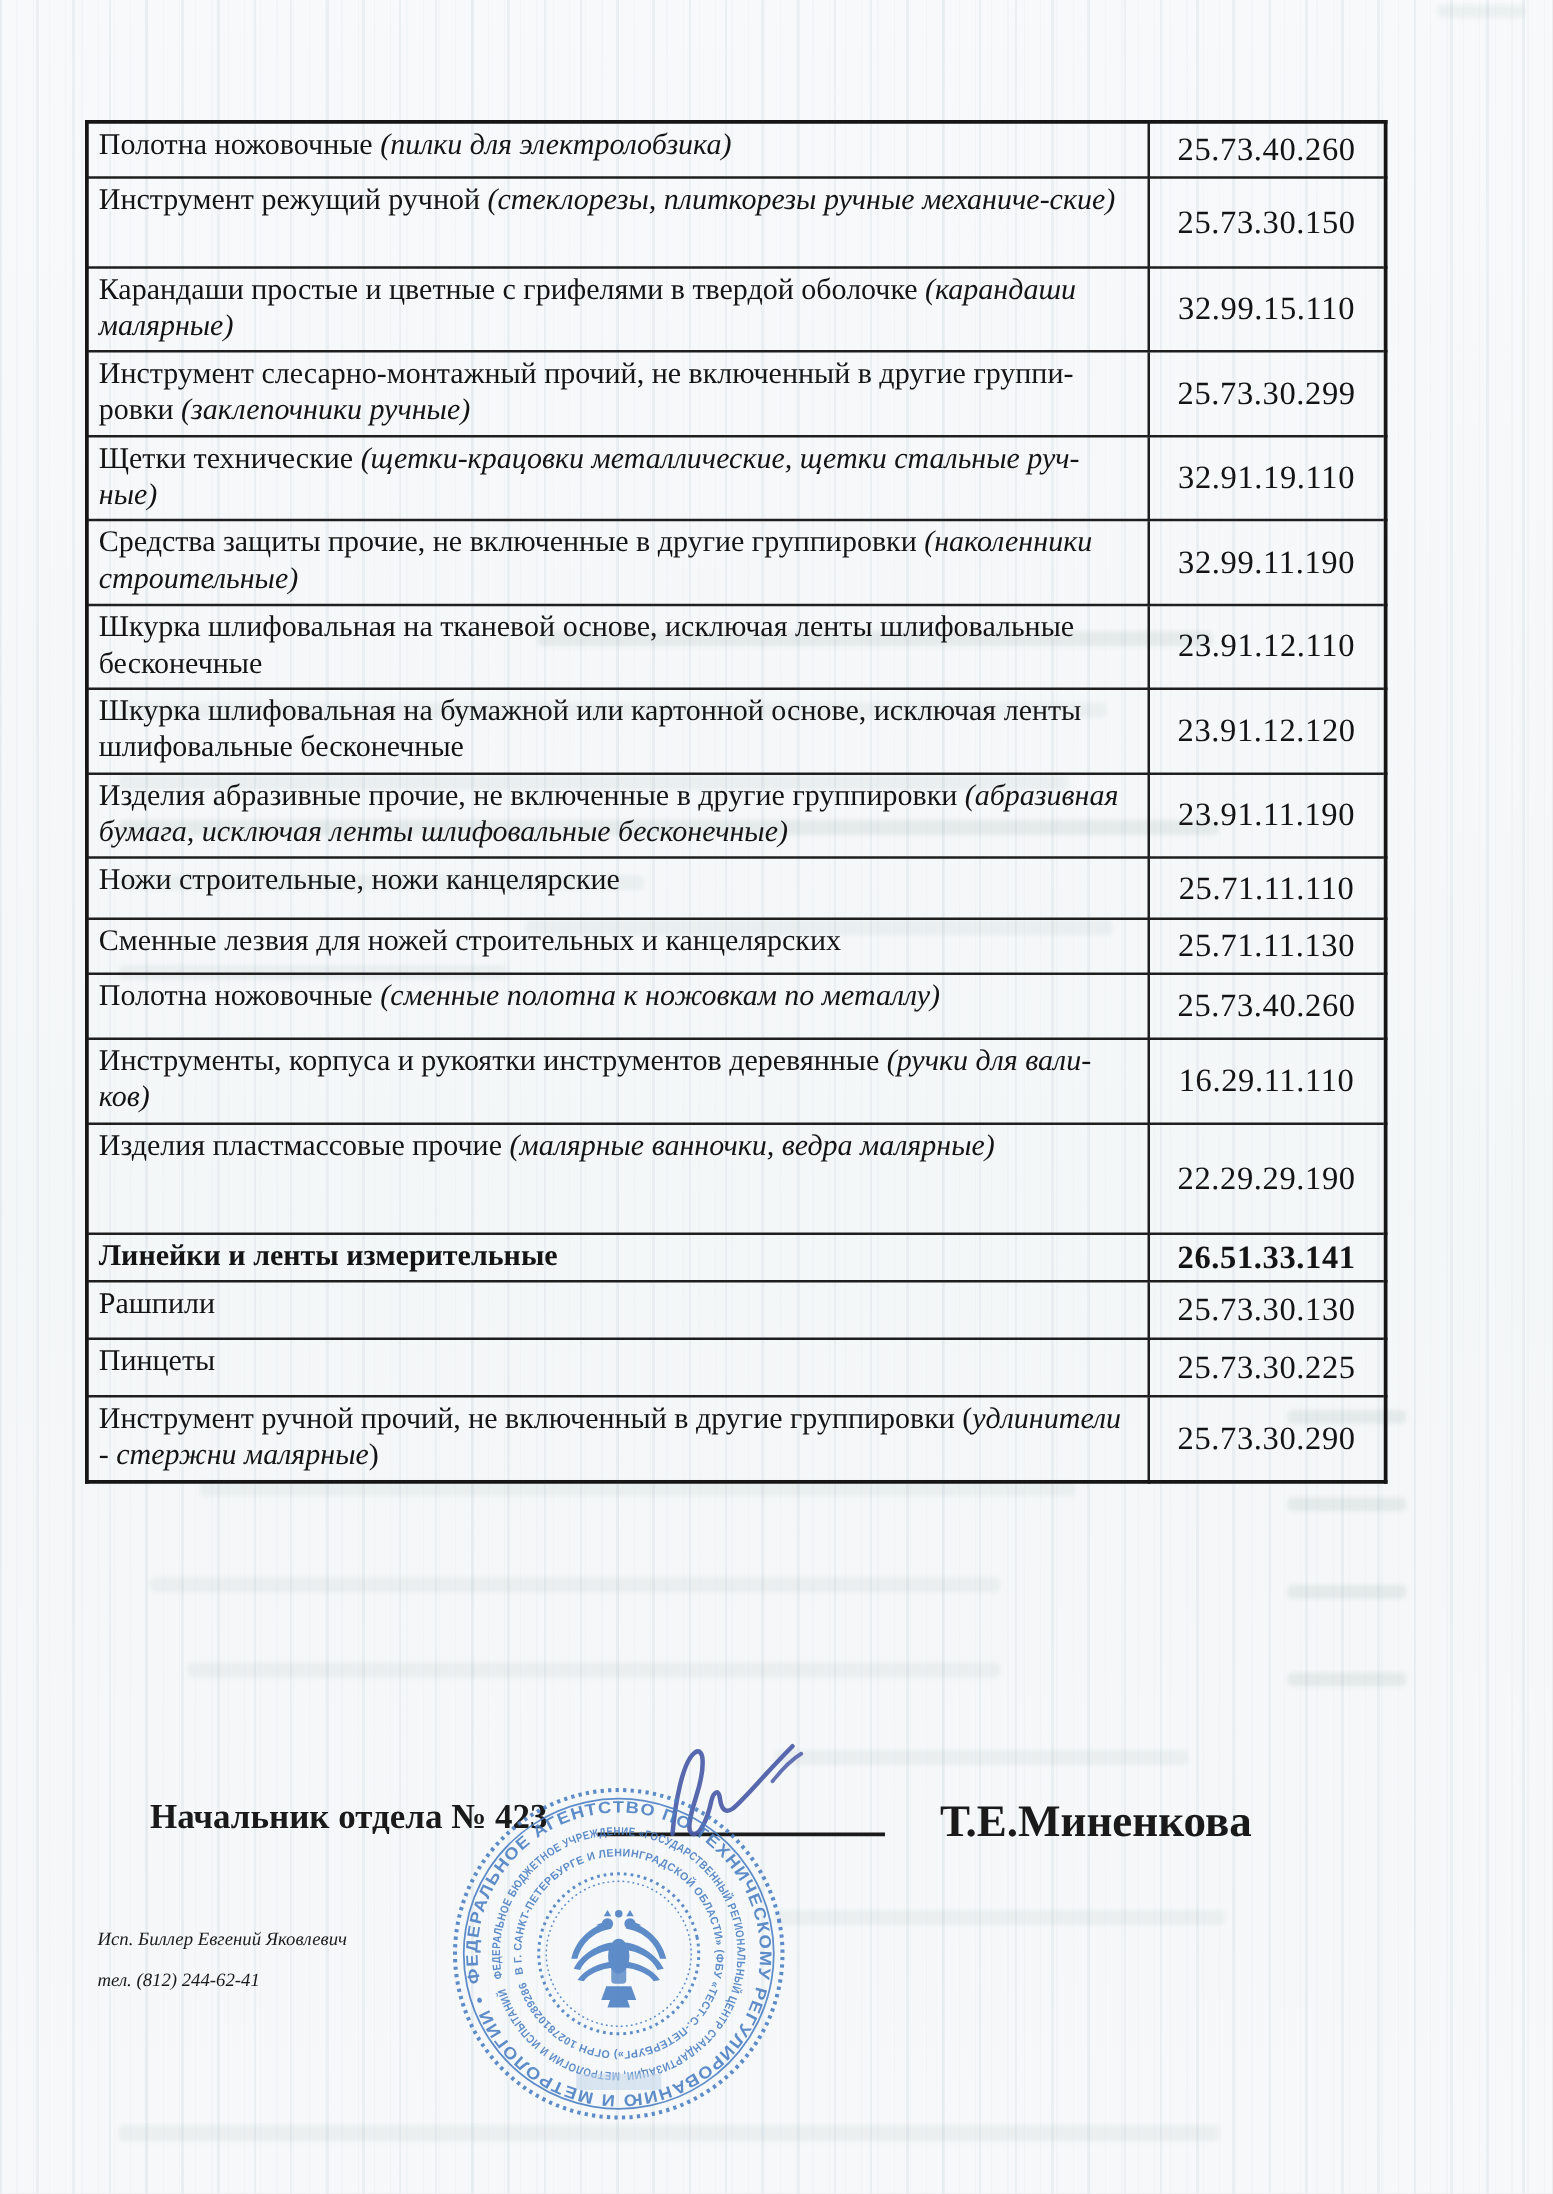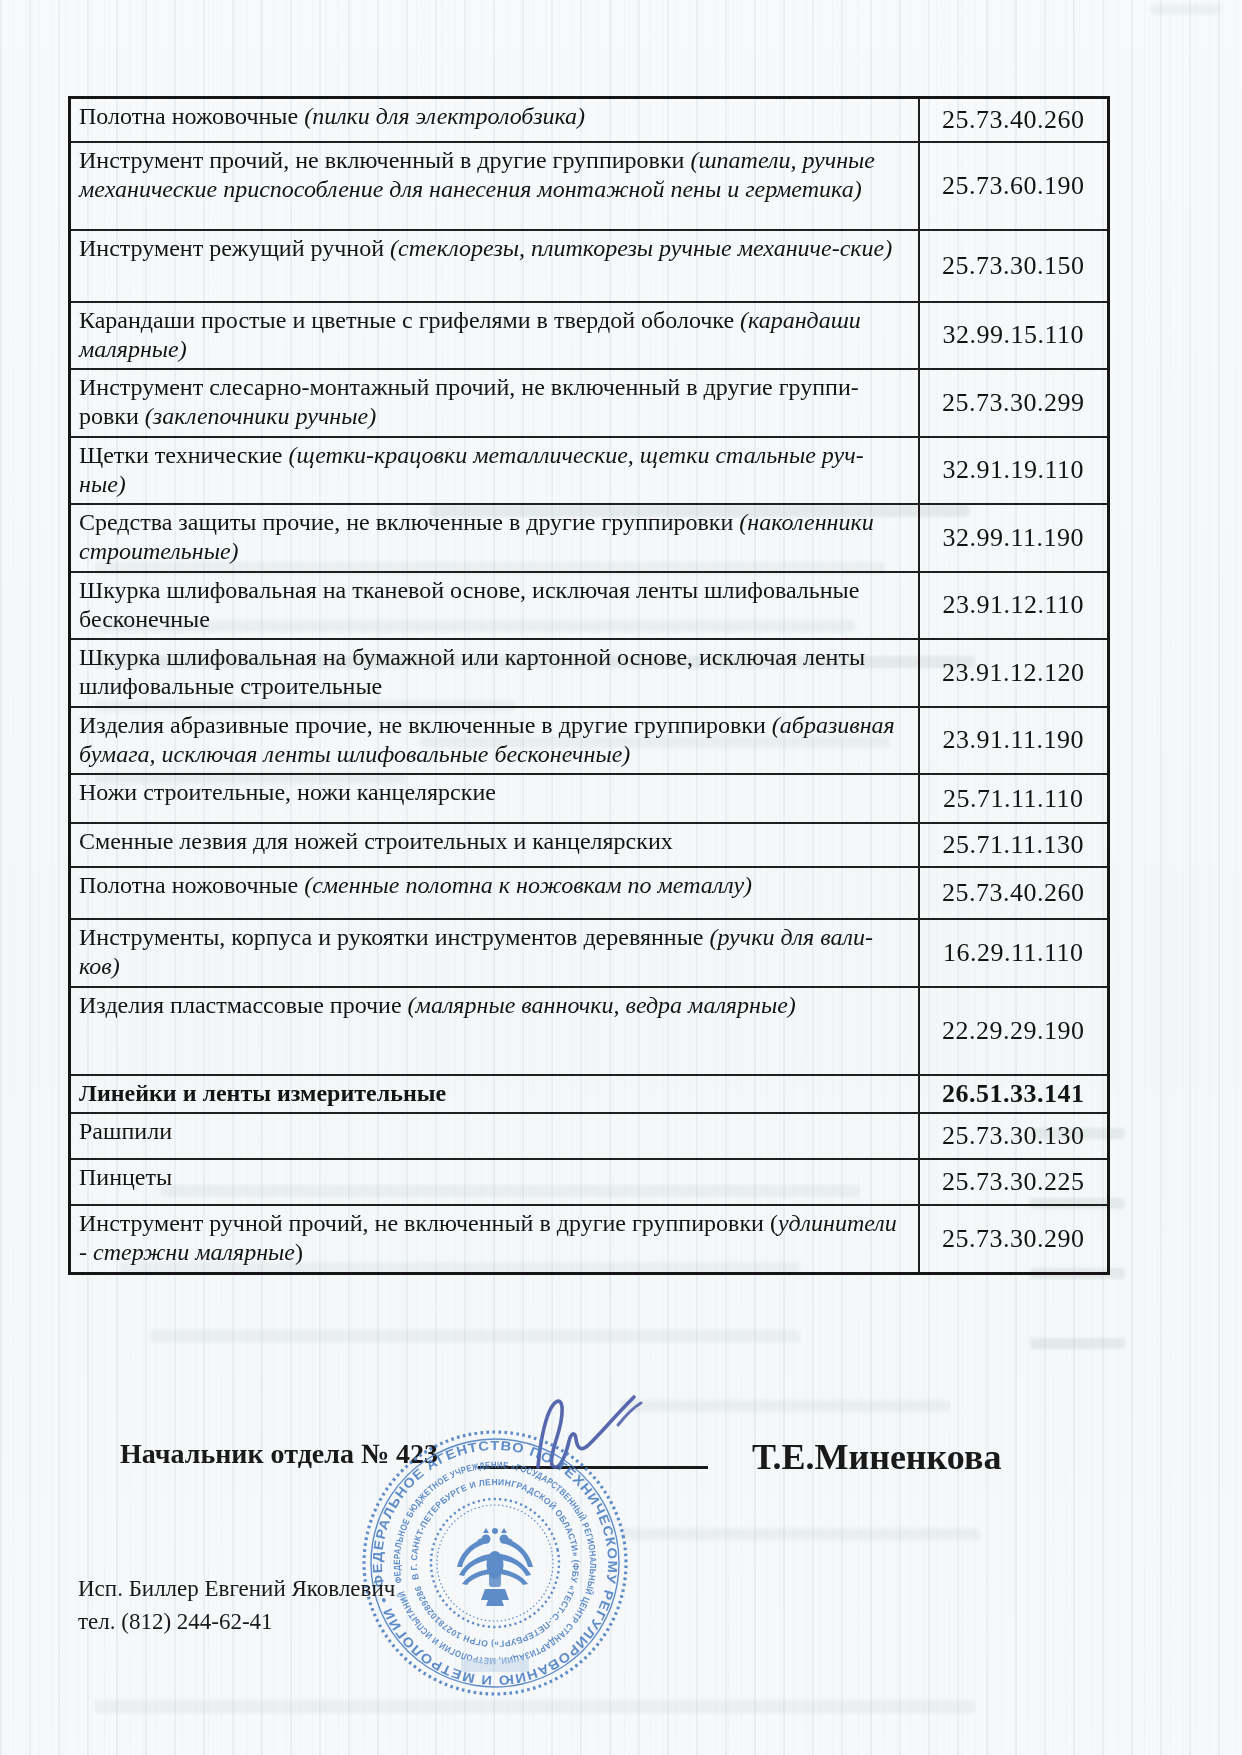--- a/index.html
+++ b/index.html
@@ -28,21 +28,21 @@
   }
   .td-name .it{font-style:italic;}
   .td-code{
     font-size:26px; text-align:center; vertical-align:middle;
     letter-spacing:.5px; color:#141414; padding:0 4px;
   }
   
   .sig-title{position:absolute; left:120px; top:1438px; font-size:28px; font-weight:bold; white-space:nowrap;}
   .sig-line{position:absolute; left:478px; top:1466px; width:230px; height:3px; background:#1b1b1b;}
   .sig-name{position:absolute; left:752px; top:1436px; font-size:36px; font-weight:bold; white-space:nowrap;}
-  .executor{position:absolute; left:78px; top:1572px; font-size:23px; line-height:33px;}
+  .executor{position:absolute; left:78px; top:1536px; font-size:15px; line-height:33px;font-style:italic;}
   
   .stamp{position:absolute; left:355px; top:1423px; width:280px; height:280px; opacity:.88;}
   .stamp text{font-family:"Liberation Sans","DejaVu Sans",sans-serif; font-weight:bold;}
   .sig-ink{position:absolute; left:500px; top:1385px; width:190px; height:100px;}
 </style>
 </head>
 <body>
 
 <div class="page">
 
@@ -69,24 +69,20 @@
     <colgroup>
         <col style="width:849px">
         <col style="width:190px">
       </colgroup>
     <tbody id="table-body">
     <tr class="tr" style="height: 44px;">
       <td class="td-name"><span>Полотна ножовочные </span><span class="it">(пилки для электролобзика)</span></td>
       <td class="td-code">25.73.40.260</td>
     </tr>
 
-    <tr class="tr" style="height: 88px;">
-      <td class="td-name"><span>Инструмент прочий, не включенный в другие группировки </span><span class="it">(шпатели, ручные механические приспособление для нанесения монтажной пены и герметика)</span></td>
-      <td class="td-code">25.73.60.190</td>
-    </tr>
 
     <tr class="tr" style="height: 72px;">
       <td class="td-name"><span>Инструмент режущий ручной </span><span class="it">(стеклорезы, плиткорезы ручные механиче-ские)</span></td>
       <td class="td-code">25.73.30.150</td>
     </tr>
 
     <tr class="tr" style="height: 60px;">
       <td class="td-name"><span>Карандаши простые и цветные с грифелями в твердой оболочке </span><span class="it">(карандаши малярные)</span></td>
       <td class="td-code">32.99.15.110</td>
     </tr>
@@ -105,21 +101,21 @@
       <td class="td-name"><span>Средства защиты прочие, не включенные в другие группировки </span><span class="it">(наколенники строительные)</span></td>
       <td class="td-code">32.99.11.190</td>
     </tr>
 
     <tr class="tr" style="height: 56px;">
       <td class="td-name"><span>Шкурка шлифовальная на тканевой основе, исключая ленты шлифовальные бесконечные</span></td>
       <td class="td-code">23.91.12.110</td>
     </tr>
 
     <tr class="tr" style="height: 56px;">
-      <td class="td-name"><span>Шкурка шлифовальная на бумажной или картонной основе, исключая ленты шлифовальные строительные</span></td>
+      <td class="td-name"><span>Шкурка шлифовальная на бумажной или картонной основе, исключая ленты шлифовальные бесконечные</span></td>
       <td class="td-code">23.91.12.120</td>
     </tr>
 
     <tr class="tr" style="height: 65px;">
       <td class="td-name"><span>Изделия абразивные прочие, не включенные в другие группировки </span><span class="it">(абразивная бумага, исключая ленты шлифовальные бесконечные)</span></td>
       <td class="td-code">23.91.11.190</td>
     </tr>
 
     <tr class="tr" style="height: 49px;">
       <td class="td-name"><span>Ножи строительные, ножи канцелярские</span></td>

